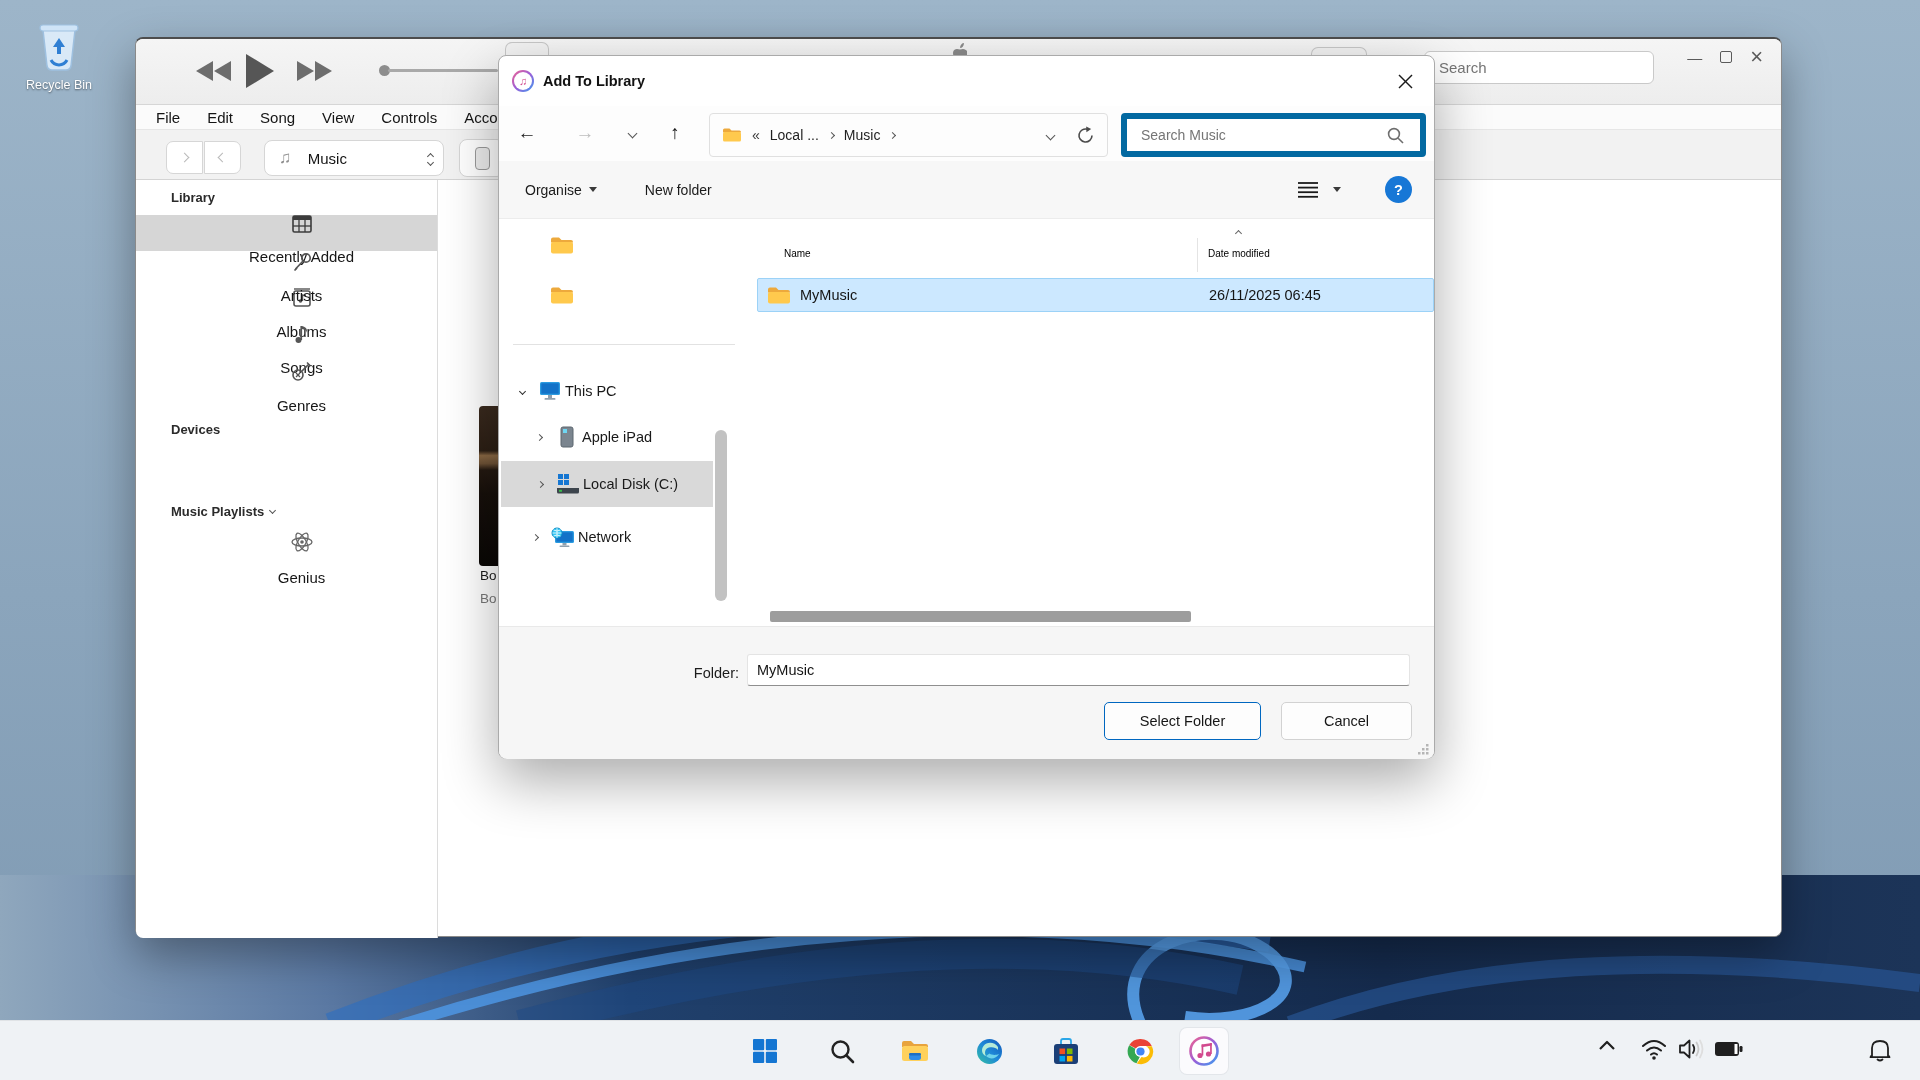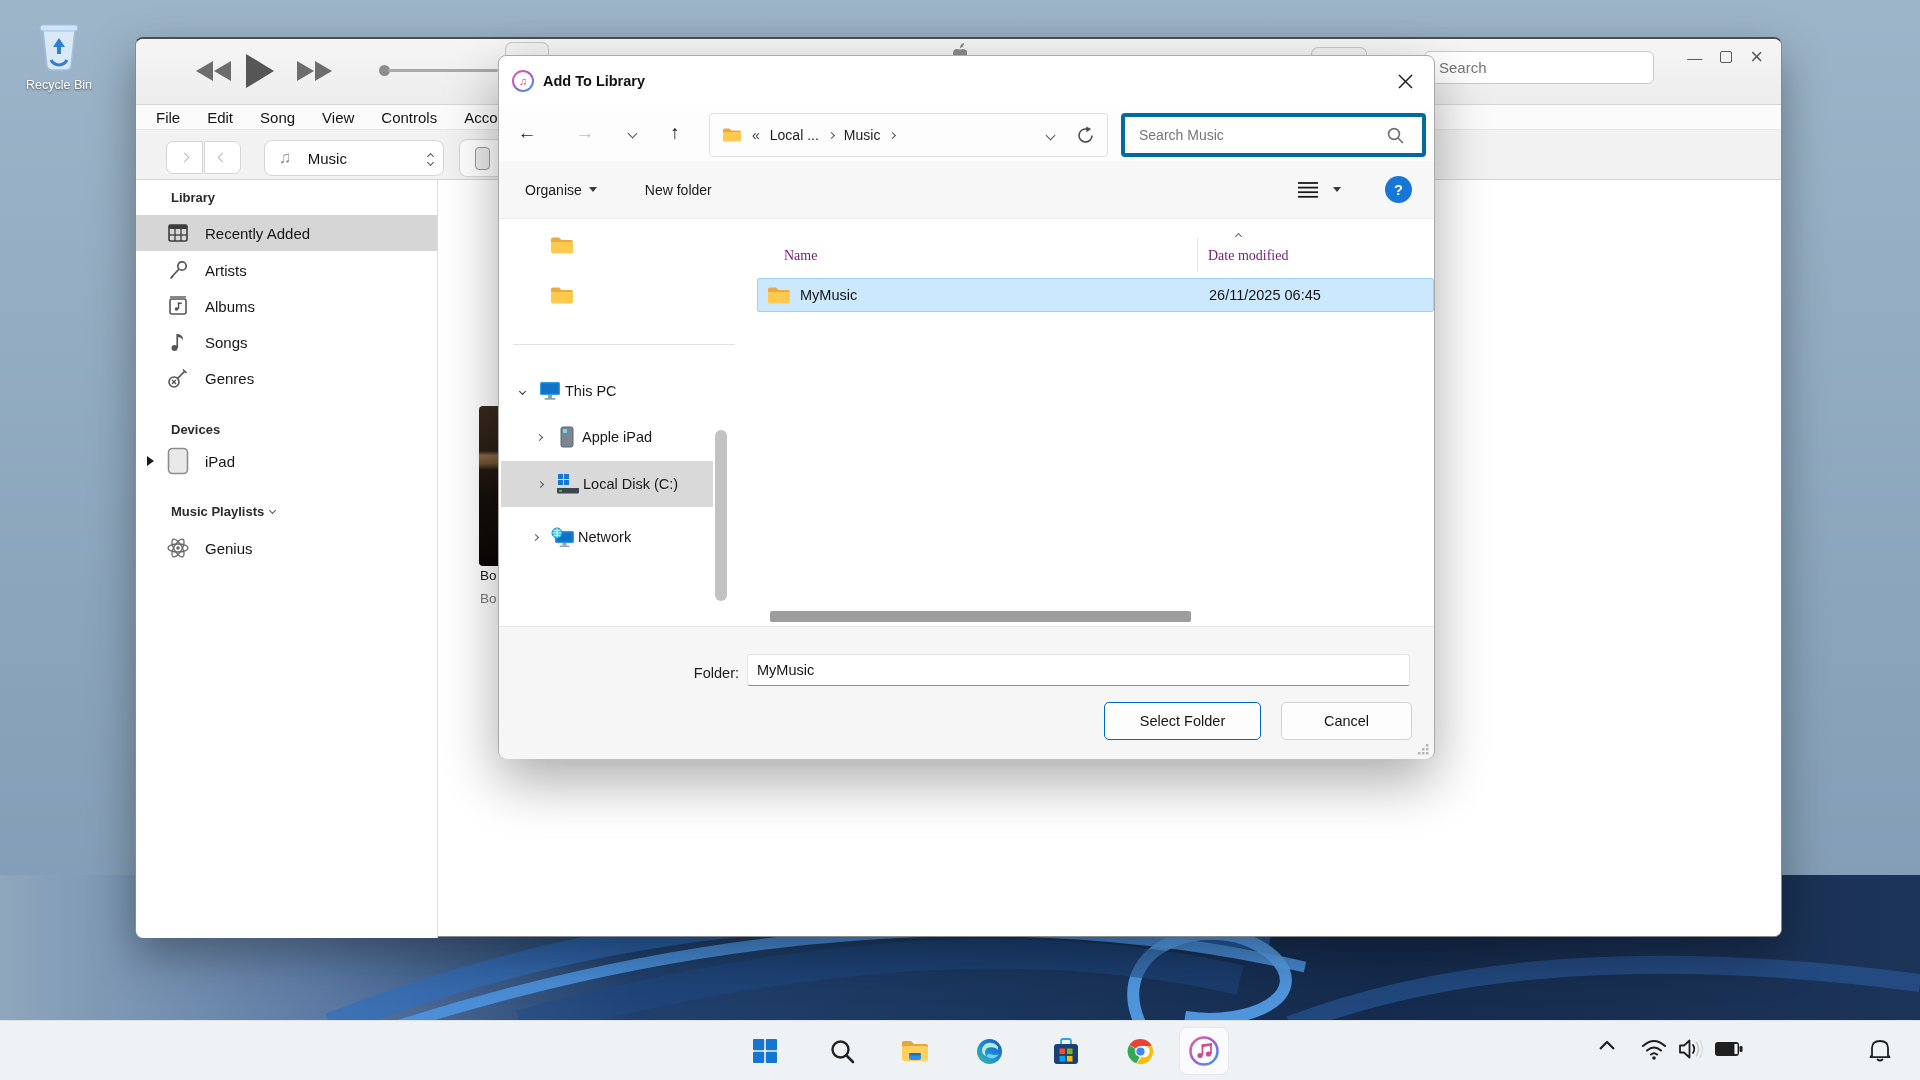--- a/index.html
+++ b/index.html
@@ -36,62 +36,62 @@
   .combo .note { color:#8f8f8f; font-size:17px; }
   .combo .cval { margin-left:16px; font-size:15px; color:#141414; flex:1; }
   .stepper { display:flex; flex-direction:column; gap:3px; align-items:center; }
   .device-sliver { position:absolute; left:323px; top:9px; width:46px; height:38px; background:#fff; border:1px solid #d6d6d6;
                    border-radius:8px; display:flex; align-items:center; justify-content:center; }
   .dev-glyph { width:15px; height:23px; border:1.7px solid #9a9a9a; border-radius:4px; background:#ececec; }
 
   .sidebar { position:absolute; left:0; top:141px; width:302px; height:758px; background:#fff; border-right:1px solid #dcdcdc; border-radius:0 0 0 7px; }
   .sec-h { position:absolute; left:27px; font-size:13px; font-weight:bold; color:#2b2b2b; display:flex; align-items:center; gap:6px;padding-left:8px; }
   .s-row { position:absolute; left:0; width:100%; height:36px; display:flex; align-items:center; padding-left:30px; gap:15px;
-           font-size:15px; color:#161616; }
+           font-size:15px; color:#161616;flex-direction:column; }
   .s-row.sel { background:#d6d6d6; }
   .s-ico { width:24px; display:flex; justify-content:center; }
   .expander { position:absolute; left:11px; width:0; height:0; border-left:7px solid #1a1a1a; border-top:5px solid transparent;
               border-bottom:5px solid transparent; }
   .content { position:absolute; left:302px; top:141px; right:0; bottom:0; background:#fff; border-radius:0 0 7px 0; overflow:hidden; }
   .album-sliver { position:absolute; left:41px; top:226px; width:21px; height:160px; border-radius:4px 0 0 4px;
                   background:linear-gradient(#3a2a1e 0%,#2c1f15 28%,#8a6844 31%,#6e5236 36%,#241911 40%,#17100b 55%,#0a0705 100%); }
   .album-frag { position:absolute; left:42px; width:20px; overflow:hidden; white-space:nowrap; font-size:13.5px; }
 
   
   .dlg { position:absolute; left:498px; top:55px; width:937px; height:704px; background:#fff; border:1px solid #aaa;
          border-radius:8px; box-shadow:0 22px 55px rgba(0,0,0,.33); z-index:5; }
   .dlg-title { position:absolute; left:0; top:0; width:100%; height:50px; display:flex; align-items:center; padding-left:13px; }
   .dlg-title .t { margin-left:9px; font-size:14.5px; color:#121212;font-weight:bold; }
   .dlg-close { position:absolute; right:12px; top:10px; width:34px; height:30px; display:flex; align-items:center; justify-content:center; }
   .addr-row { position:absolute; left:0; top:50px; width:100%; height:55px; background:#fdfdfd; }
   .nav-a { position:absolute; top:11px; font-size:19px; width:34px; height:32px; display:flex; align-items:center; justify-content:center; }
   .crumb-box { position:absolute; left:210px; top:7px; width:399px; height:44px; border:1px solid #e0e0e0; border-radius:4px;
                background:#fdfdfd; display:flex; align-items:center; padding:0 12px; gap:10px; font-size:14px; color:#1f1f1f; }
-  .dlg-search { position:absolute; left:622px; top:7px; width:305px; height:44px; border:4px solid #0369a1; border-radius:4px;
+  .dlg-search { position:absolute; left:622px; top:7px; width:305px; height:44px; border:6px solid #0369a1; border-radius:4px;
                 background:#fff; font-size:14px; color:#6f6f6f; padding:0 36px 0 14px; outline:none; }
   .search-mag { position:absolute; left:888px; top:21px; }
   .dlg-toolbar { position:absolute; left:0; top:105px; width:100%; height:58px; background:#f7f7f7; border-bottom:1px solid #ececec;
                  display:flex; align-items:center; font-size:14px; color:#1a1a1a; }
   .org { margin-left:26px; display:flex; align-items:center; gap:7px; }
   .newf { margin-left:48px; }
   .caret-down { width:0; height:0; border-left:4.5px solid transparent; border-right:4.5px solid transparent; border-top:5.5px solid #3a3a3a; }
   .view-btn { margin-left:auto; display:flex; align-items:center; gap:14px; }
   .help-btn { margin:0 22px 0 44px; width:27px; height:27px; border-radius:50%; background:#1777d6; color:#fff; font-size:14.5px;
               font-weight:bold; display:flex; align-items:center; justify-content:center; }
   .dlg-body { position:absolute; left:0; top:163px; width:100%; height:407px; background:#fff; }
   .navpane { position:absolute; left:0; top:0; width:243px; height:100%; overflow:hidden; }
   .np-folder { position:absolute; left:51px; }
   .np-sep { position:absolute; left:14px; width:222px; height:1px; background:#e2e2e2; }
   .tree-row { position:absolute; left:2px; width:212px; height:44px; display:flex; align-items:center; font-size:14.5px; color:#191919; }
   .tree-row.sel { background:#d9d9d9; }
   .t-chev { display:flex; width:26px; justify-content:center; }
   .t-ico { width:30px; display:flex; justify-content:center; }
   .np-scroll { position:absolute; left:216px; top:211px; width:12px; height:171px; background:#c2c2c2; border-radius:6px; }
   .listpane { position:absolute; left:257px; top:0; right:0; height:100%; }
-  .lp-head { position:absolute; left:0; top:5px; width:100%; height:48px; font-size:14px; color:#701a75;font-family:Liberation Serif, serif; }
+  .lp-head { position:absolute; left:0; top:5px; width:100%; height:48px; font-size:10px; color:#000000; }
   .sort-chev { position:absolute; left:480px; top:3px; }
   .col-name { position:absolute; left:28px; top:24px; }
   .col-sep { position:absolute; left:441px; top:14px; width:1px; height:34px; background:#e4e4e4; }
   .col-date { position:absolute; left:452px; top:24px; }
   .file-row { position:absolute; left:1px; top:59px; width:677px; height:34px; background:#cce8ff; border:1px solid #9cd2f7;
               border-radius:2px; display:flex; align-items:center; font-size:14.5px; color:#141414; }
   .fr-ico { width:26px; margin-left:9px; display:flex; }
   .fr-name { margin-left:7px; }
   .fr-date { position:absolute; left:451px; }
   .h-scroll { position:absolute; left:14px; top:392px; width:421px; height:11px; background:#9d9d9d; border-radius:2px; }
@@ -267,29 +267,20 @@
             <line x1="10.5" y1="11.5" x2="18" y2="4" stroke="#555" stroke-width="1.7"></line>
             <line x1="16" y1="2.5" x2="19.5" y2="6" stroke="#555" stroke-width="1.5"></line>
             <line x1="5" y1="13" x2="9" y2="17" stroke="#555" stroke-width="1.2"></line>
             <line x1="9" y1="13" x2="5" y2="17" stroke="#555" stroke-width="1.2"></line>
           </svg>
       </span>
       <span>Genres</span>
     </div>
 
     <div class="sec-h" style="top:242px">Devices</div>
-    <div class="s-row" style="top:263px">
-      <span class="expander"></span>
-      <span class="s-ico">
-        <svg width="22" height="28" viewBox="0 0 22 28">
-            <rect x="1.5" y="1.5" width="19" height="25" rx="4" fill="#e9e9e9" stroke="#8d8d8d" stroke-width="1.6"></rect>
-          </svg>
-      </span>
-      <span>iPad</span>
-    </div>
 
     <div class="sec-h" style="top:324px">
       <span>Music Playlists</span>
       <span class="chev d sm" style="margin-top:-3px"></span>
     </div>
     <div class="s-row" style="top:350px">
       <span class="s-ico">
         <svg width="24" height="24" viewBox="0 0 24 24">
             <ellipse cx="12" cy="12" rx="10" ry="4" fill="none" stroke="#666" stroke-width="1.3"></ellipse>
             <ellipse cx="12" cy="12" rx="10" ry="4" fill="none" stroke="#666" stroke-width="1.3" transform="rotate(60 12 12)"></ellipse>

